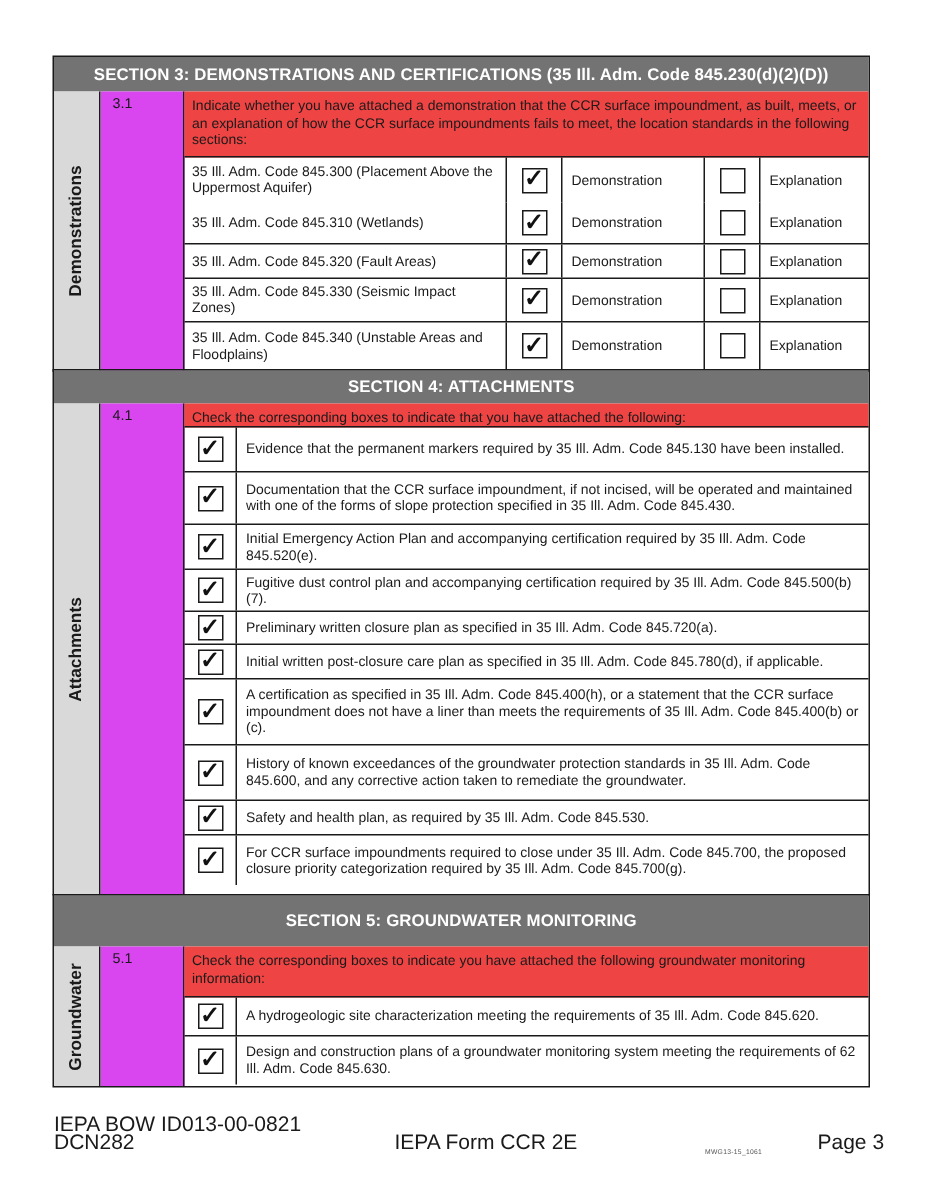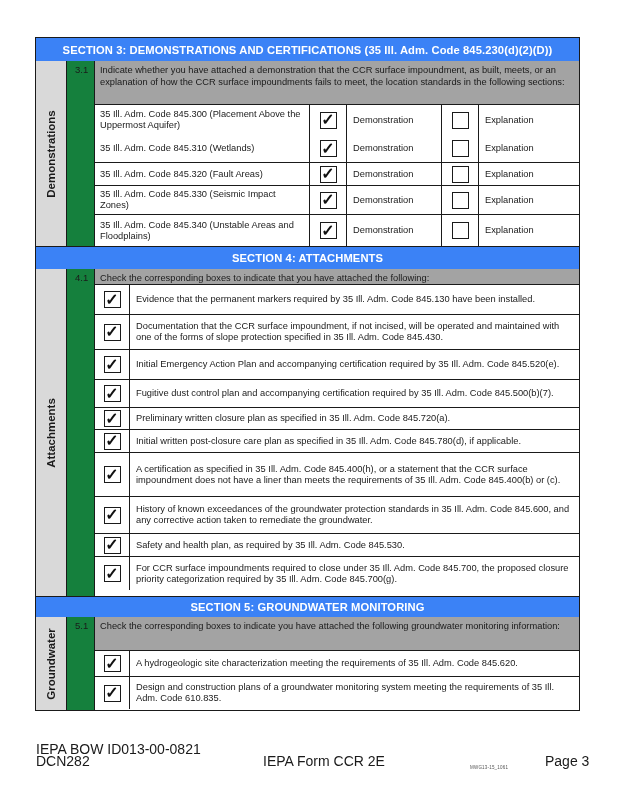--- a/index.html
+++ b/index.html
@@ -1,24 +1,24 @@
 <!DOCTYPE html>
 <html><head>
 <meta charset="utf-8">
 <style>
   html, body { margin:0; padding:0; }
   body { width:618px; height:800px; background:#ffffff; position:relative; font-family:"Liberation Sans", sans-serif; color:#1a1a1a; overflow:hidden; }
   .sect { position:absolute; left:35px; width:545px; border:1px solid #1a1a1a; box-sizing:border-box; }
-  .sect-header { background:#3b82f6; color:#ffffff; font-weight:bold; font-size:11.2px; text-align:center; display:flex; align-items:center; justify-content:center; letter-spacing:0.1px; }
+  .sect-header { background:#737373; color:#ffffff; font-weight:bold; font-size:11.2px; text-align:center; display:flex; align-items:center; justify-content:center; letter-spacing:0.1px; }
   .sect-body { position:relative; display:flex; }
   .side { width:30px; background:#d9d9d9; border-right:1px solid #1a1a1a; position:relative; flex-shrink:0; }
   .side span { position:absolute; left:50%; top:50%; transform:translate(-50%,-50%) rotate(-90deg); white-space:nowrap; font-weight:bold; font-size:11.5px; color:#1a1a1a; }
-  .num { width:28px; border-right:1px solid #1a1a1a; font-size:9.5px; padding:3px 0 0 8px; box-sizing:border-box; flex-shrink:0; background:#15803d; }
+  .num { width:56px; border-right:1px solid #1a1a1a; font-size:9.5px; padding:3px 0 0 8px; box-sizing:border-box; flex-shrink:0; background:#d946ef; }
   .content { flex:1; display:flex; flex-direction:column; }
-  .instr { background:#a3a3a3; font-size:9.3px; line-height:11.5px; padding:4px 4px 4px 5px; box-sizing:border-box; border-bottom:1px solid #1a1a1a; }
+  .instr { background:#ef4444; font-size:9.3px; line-height:11.5px; padding:4px 4px 4px 5px; box-sizing:border-box; border-bottom:1px solid #1a1a1a; }
   .row { display:flex; border-bottom:1px solid #1a1a1a; box-sizing:border-box; }
   .row:last-child { border-bottom:none; }
   .row.nob { border-bottom:none; }
   .cell { display:flex; align-items:center; font-size:9.3px; line-height:11px; box-sizing:border-box; }
   .lbl { width:215px; padding:0 4px 0 5px; border-right:1px solid #1a1a1a; }
   .cb-cell { width:37px; justify-content:center; border-right:1px solid #1a1a1a; }
   .txt-cell { padding-left:6px; border-right:1px solid #1a1a1a; }
   .demo-txt { width:95px; }
   .expl-txt { flex:1; border-right:none; }
   .att-cb { width:35px; justify-content:center; border-right:1px solid #1a1a1a; }
@@ -167,39 +167,39 @@
         <div class="cell att-cb">
             <div class="cb">✓</div>
           </div>
         <div class="cell att-txt">For CCR surface impoundments required to close under 35 Ill. Adm. Code 845.700, the proposed closure priority categorization required by 35 Ill. Adm. Code 845.700(g).</div>
       </div>
     </div>
   </div>
 </div>
 
 <div class="sect" style="top:596px;">
-  <div class="sect-header" style="height:20px;">SECTION 5: GROUNDWATER MONITORING</div>
+  <div class="sect-header" style="height:34px;">SECTION 5: GROUNDWATER MONITORING</div>
   <div class="sect-body" style="height:93px;">
     <div class="side">
         <span>Groundwater</span>
       </div>
     <div class="num">5.1</div>
     <div class="content">
       <div class="instr" style="height:34px;">Check the corresponding boxes to indicate you have attached the following groundwater monitoring information:</div>
       <div class="row" style="height:26px;">
         <div class="cell att-cb">
             <div class="cb">✓</div>
           </div>
         <div class="cell att-txt">A hydrogeologic site characterization meeting the requirements of 35 Ill. Adm. Code 845.620.</div>
       </div>
       <div class="row" style="height:32px;">
         <div class="cell att-cb">
             <div class="cb">✓</div>
           </div>
-        <div class="cell att-txt">Design and construction plans of a groundwater monitoring system meeting the requirements of 35 Ill. Adm. Code 610.835.</div>
+        <div class="cell att-txt">Design and construction plans of a groundwater monitoring system meeting the requirements of 62 Ill. Adm. Code 845.630.</div>
       </div>
     </div>
   </div>
 </div>
 
 <div class="footer" style="left:36px; top:741px;">IEPA BOW ID013-00-0821</div>
 <div class="footer" style="left:36px; top:753px;">DCN282</div>
 <div class="footer" style="left:263px; top:753px;">IEPA Form CCR 2E</div>
 <div class="footer" style="left:545px; top:753px;">Page 3</div>
 <div class="stamp" style="left:470px; top:765px;">MWG13-15_1061</div>

